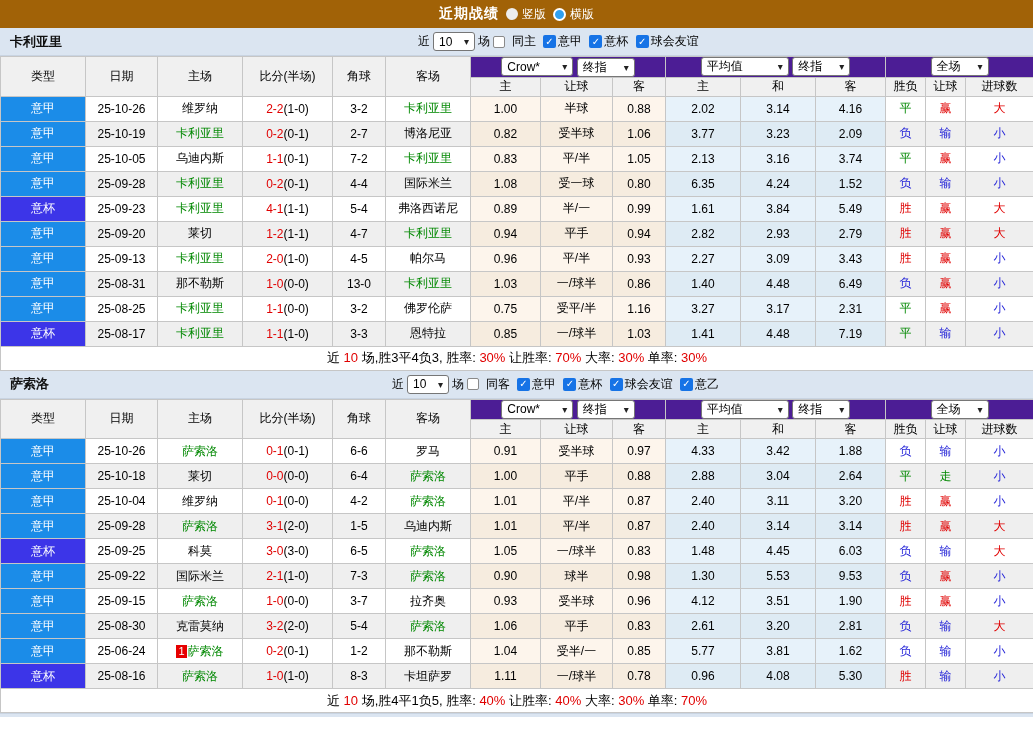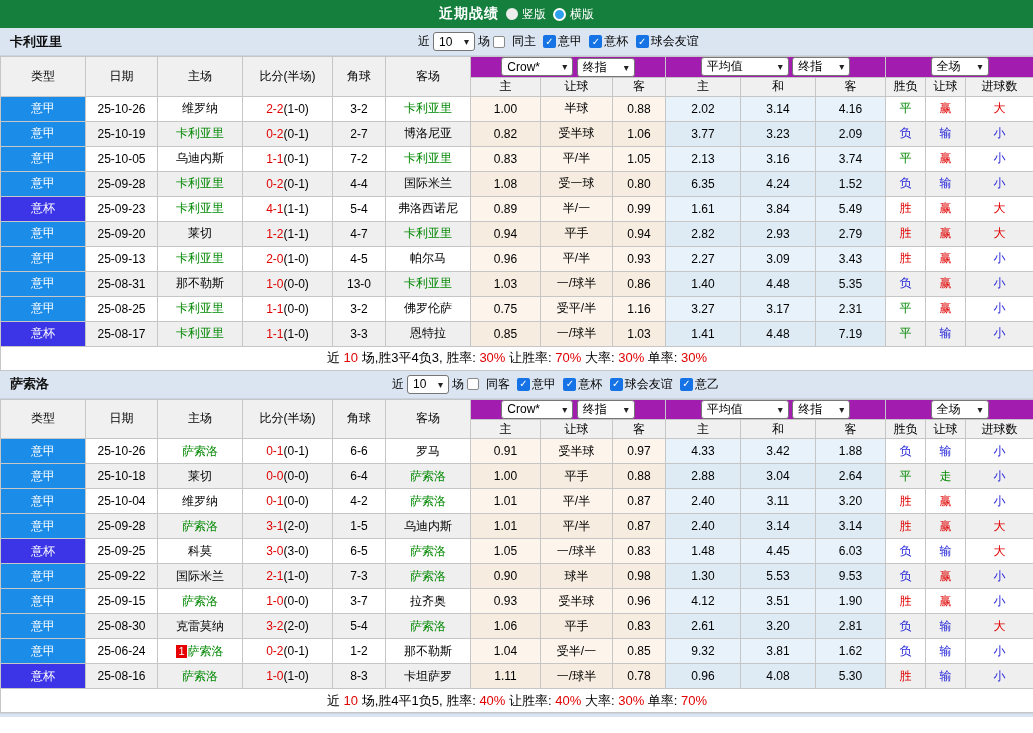--- a/index.html
+++ b/index.html
@@ -7,21 +7,21 @@
   body {
     width: 1033px;
     font-family: "Liberation Sans", "DejaVu Sans", sans-serif;
     font-size: 12px;
     color: #000;
     background: #fff;
   }
   
   .titlebar {
     height: 28px;
-    background: #15803d;
+    background: #a16207;
     color: #fff;
     display: flex;
     align-items: center;
     justify-content: center;
     gap: 7px;
   }
   .titlebar .title { font-weight: bold; font-size: 14px; letter-spacing: 1px; }
   .radio-opt { display: inline-flex; align-items: center; gap: 4px; font-size: 12px; cursor: pointer; }
   .radio-filled {
     width: 12px; height: 12px; border-radius: 50%;
@@ -90,21 +90,21 @@
   th, td {
     border: 1px solid #c6c6c6;
     text-align: center;
     padding: 0 1px;
     white-space: nowrap;
     overflow: hidden;
     font-weight: normal;
   }
   thead th { background: #f0f0f0; }
   .dd-row th { height: 20px; }
-  .dd-row th.dd-cell { background: #a21caf; }
+  .dd-row th.dd-cell { background: #4c1d95; }
   .sub-row th { height: 19px; }
   tbody.rows td { height: 25px; font-size: 12px; background: #fff; }
   tbody.rows tr:nth-child(even) td { background: #efefef; }
   
   tbody.rows td.hcap { background: #fdf5ec; margin-top: 20px; }
   tbody.rows tr:nth-child(even) td.hcap { background: #f6ecdf; }
   
   tbody.rows td.avg { background: #e7f2fa; }
   tbody.rows tr:nth-child(even) td.avg { background: #deebf4; }
   
@@ -363,21 +363,21 @@
     <td>25-08-31</td>
     <td><span>那不勒斯</span></td>
     <td><span class="ft">1-0</span><span class="ht">(0-0)</span></td>
     <td>13-0</td>
     <td><span class="c-green">卡利亚里</span></td>
     <td class="hcap">1.03</td>
     <td class="hcap">一/球半</td>
     <td class="hcap">0.86</td>
     <td class="avg">1.40</td>
     <td class="avg">4.48</td>
-    <td class="avg">5.35</td>
+    <td class="avg">6.49</td>
     <td class="c-blue">负</td>
     <td class="c-red">赢</td>
     <td class="c-blue">小</td>
   </tr>
 
   <tr>
     <td class="c-lga">意甲</td>
     <td>25-08-25</td>
     <td><span class="c-green">卡利亚里</span></td>
     <td><span class="ft">1-1</span><span class="ht">(0-0)</span></td>
@@ -681,21 +681,21 @@
   <tr>
     <td class="c-lga">意甲</td>
     <td>25-06-24</td>
     <td><span class="red-badge">1</span><span class="c-green">萨索洛</span></td>
     <td><span class="ft">0-2</span><span class="ht">(0-1)</span></td>
     <td>1-2</td>
     <td><span>那不勒斯</span></td>
     <td class="hcap">1.04</td>
     <td class="hcap">受半/一</td>
     <td class="hcap">0.85</td>
-    <td class="avg">9.32</td>
+    <td class="avg">5.77</td>
     <td class="avg">3.81</td>
     <td class="avg">1.62</td>
     <td class="c-blue">负</td>
     <td class="c-blue">输</td>
     <td class="c-blue">小</td>
   </tr>
 
   <tr>
     <td class="c-lgcup">意杯</td>
     <td>25-08-16</td>

